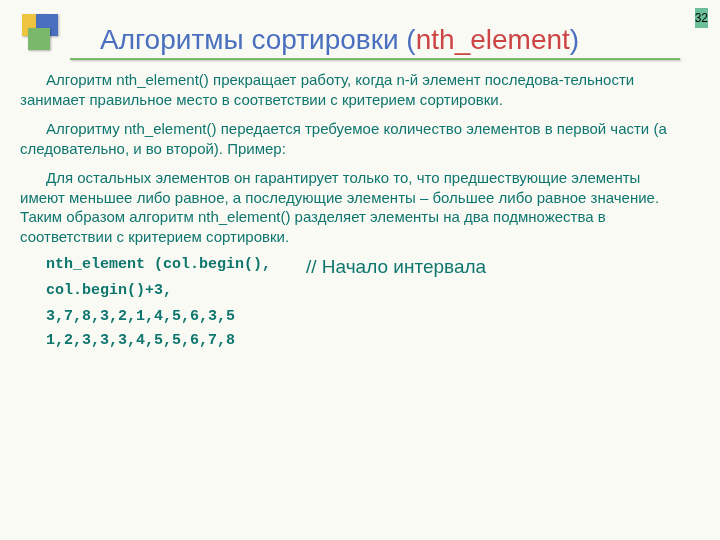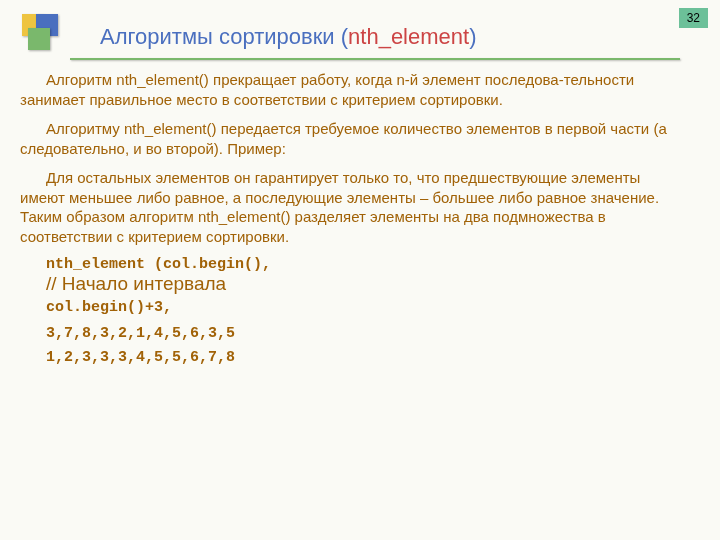--- a/index.html
+++ b/index.html
@@ -12,63 +12,63 @@
     position: relative;
     overflow: hidden;
   }
   .page-number {
     position: absolute;
     top: 8px;
     right: 12px;
     background: #6cc099;
     color: #000;
     font-size: 12px;
-    padding: 3px 8px;
+    padding: 3px 0;
   }
   .logo {
     position: absolute;
     top: 14px;
     left: 22px;
     width: 44px;
     height: 44px;
   }
   .sq-yellow { position:absolute; width:22px; height:22px; background:#eec440; top:0; left:0; box-shadow: 1px 1px 2px rgba(0,0,0,0.3);}
   .sq-blue   { position:absolute; width:22px; height:22px; background:#4a6fbf; top:0; left:14px; box-shadow: 1px 1px 2px rgba(0,0,0,0.3);}
   .sq-green  { position:absolute; width:22px; height:22px; background:#7ab86c; top:14px; left:6px; box-shadow: 1px 1px 2px rgba(0,0,0,0.3);}
   .title {
     position: absolute;
     top: 24px;
     left: 100px;
-    font-size: 22px;
+    font-size: 28px;
     color: #4a6fbf;
   }
   .title-em { color: #c44; font-style: normal; }
   .title-underline {
     position: absolute;
     top: 58px;
     left: 70px;
     width: 610px;
     height: 2px;
     background: #7ab86c;
     box-shadow: 1px 1px 2px rgba(0,0,0,0.25);
   }
   .body {
     position: absolute;
     top: 70px;
     left: 20px;
     right: 38px;
-    color: #a16207;
+    color: #0f766e;
   }
   p { margin: 0 0 10px 0; font-size: 15px; line-height: 1.3; }
   .indent { text-indent: 26px; }
   .arial-example { font-family: Arial, sans-serif; font-size: 15px; }
   .mono { font-family: "Courier New", monospace; font-weight: bold; font-size: 15px; }
   .code-line { margin: 0 0 4px 0; }
   .code-indent { padding-left: 26px; }
-  .code-row { display:flex;flex-direction:column; }
+  .code-row { display:flex; }
   .code-left { width: 260px; flex-shrink: 0; }
   .code-comment { font-family: Arial, sans-serif; font-weight: normal; font-size: 19px; }
 </style>
 </head>
 <body>
 
 <div class="page-number">32</div>
 
 <div class="logo">
   <div class="sq-yellow"></div>

